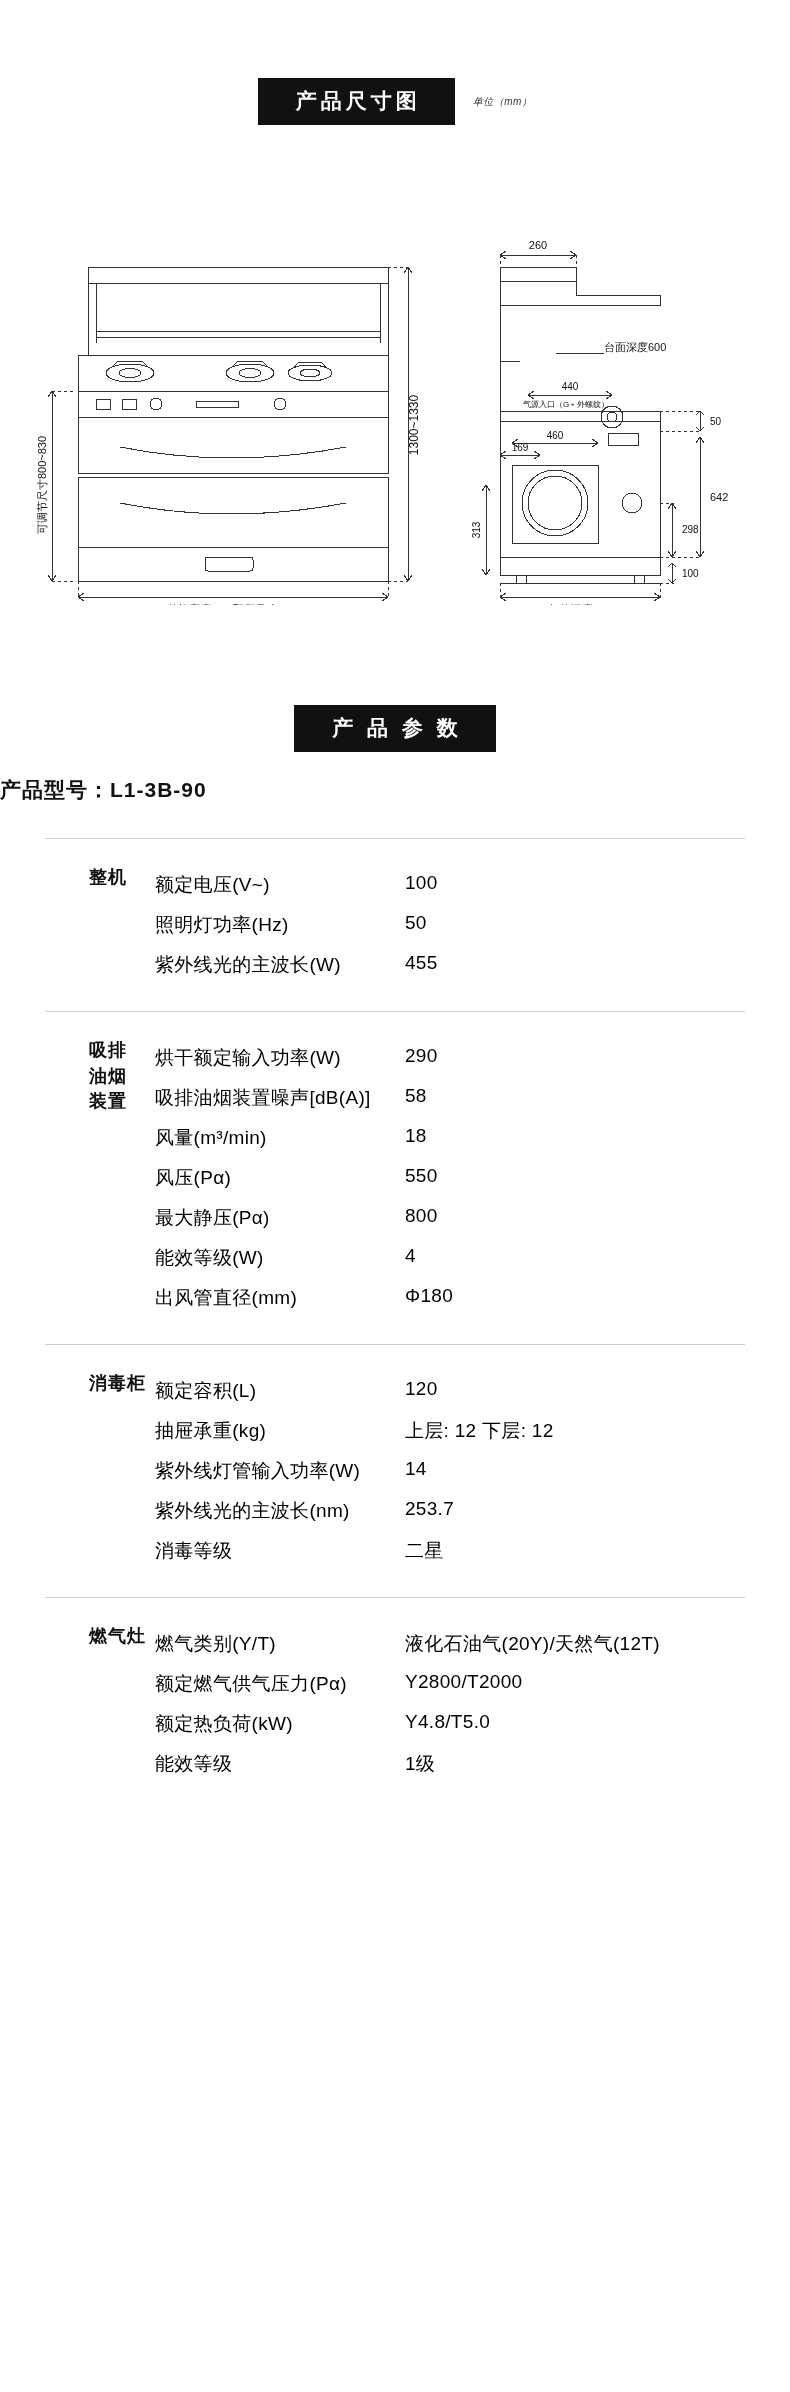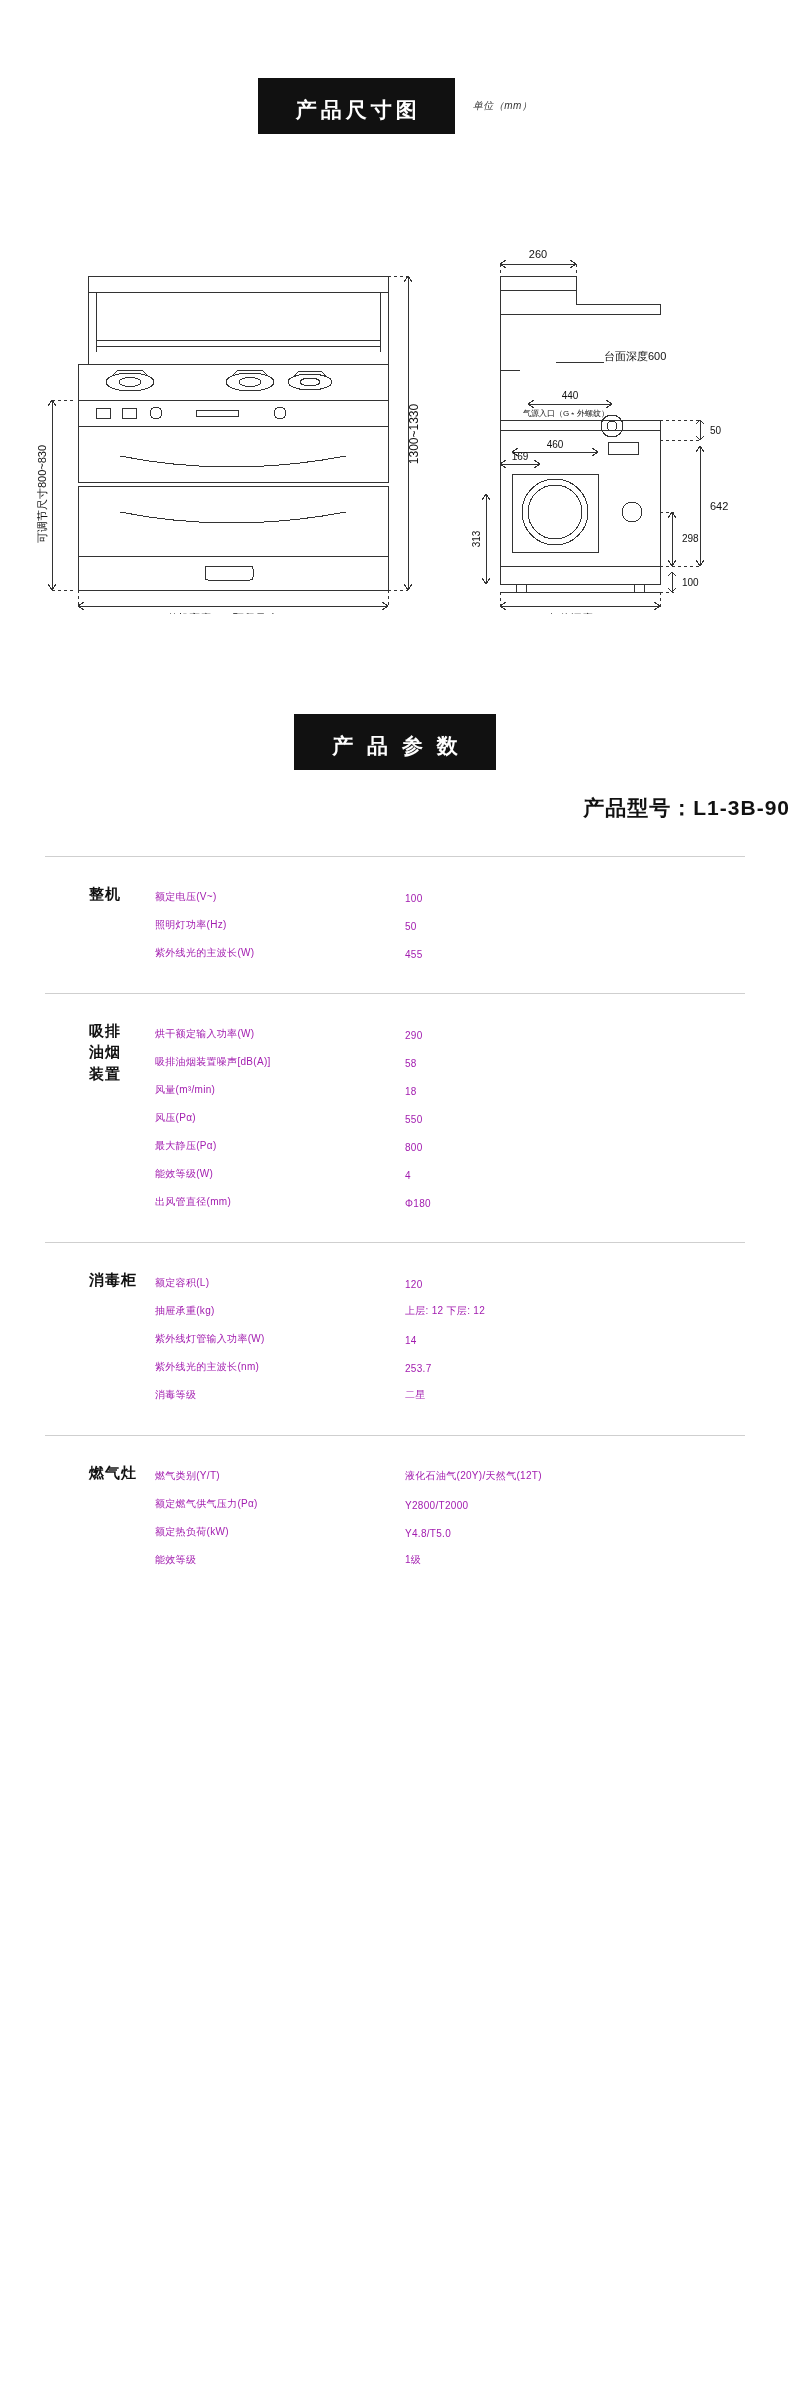--- a/index.html
+++ b/index.html
@@ -26,21 +26,21 @@
     align-items: center;
     justify-content: center;
     gap: 18px;
   }
   .banner {
     background: #111111;
     color: #ffffff;
     font-size: 21px;
     letter-spacing: 4px;
     font-weight: 700;
-    padding: 18px 34px 10px 38px;
+    padding: 9px 34px 10px 38px;
     display: inline-block;
   }
   .unit-label {
     font-size: 10px;
     color: #333;
     letter-spacing: 0.5px;
     font-style: italic;
   }
 
   
@@ -53,21 +53,21 @@
   .drawing-wrap svg {
     display: block;
   }
 
   
   .params-banner-wrap {
     margin-top: 100px;
     text-align: center;
   }
   .model-line {
-    text-align: right;
+    text-align: left;
     font-size: 21px;
     font-weight: 700;
     letter-spacing: 1px;
     margin-top: 24px;
     color: #111;
   }
 
   .table {
     width: 700px;
     margin: 34px auto 0 auto;
@@ -79,37 +79,37 @@
   .grp:first-child {
     border-top: 1px solid #cfcfcf;
   }
   .grp-inner {
     display: flex;
     padding: 26px 0 26px 0;
   }
   .grp-name {
     width: 110px;
     flex: 0 0 110px;
-    font-size: 15px;
+    font-size: 18px;
     font-weight: 700;
     line-height: 1.42;
     color: #111;
     padding-left: 44px;
     box-sizing: border-box;
     letter-spacing: 1px;
   }
   .rows {
     flex: 1 1 auto;
   }
   .row {
     display: flex;
-    align-items: flex-end;
+    align-items: flex-start;
     padding: 7px 0;
-    font-size: 10px;
-    color: #a21caf;
+    font-size: 19px;
+    color: #000000;
   }
   .row .k {
     width: 250px;
     flex: 0 0 250px;
     letter-spacing: 0.3px;
   }
   .row .v {
     flex: 1 1 auto;
     letter-spacing: 0.3px;
   }

